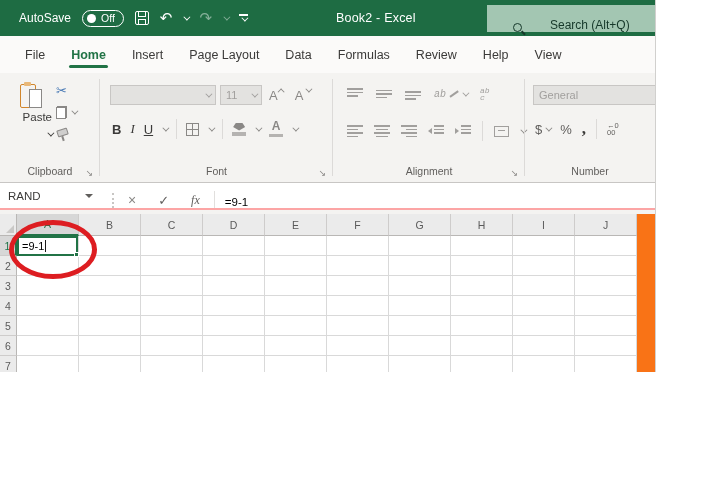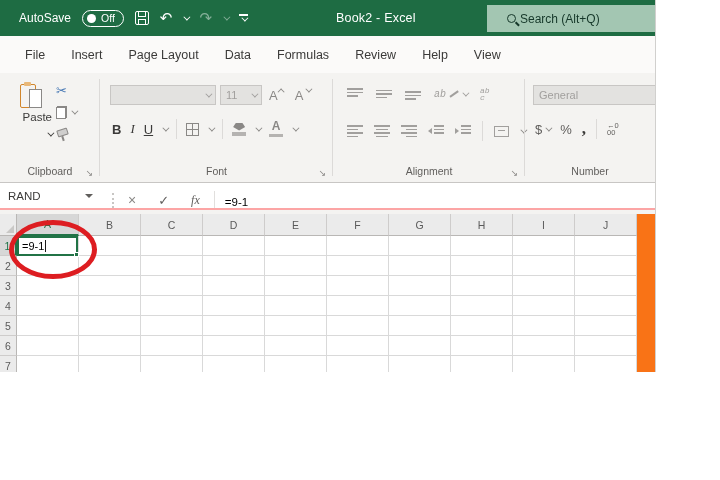--- a/index.html
+++ b/index.html
@@ -14,21 +14,21 @@
   .floppy { width:14px; height:14px; border:1.5px solid #fff; border-radius:2px; position:relative; }
   .floppy::after { content:''; position:absolute; left:2px; top:0; width:6px; height:4px; border:1px solid #fff; border-top:none; }
   .floppy::before { content:''; position:absolute; left:2px; bottom:0; width:6px; height:4px; border:1px solid #fff; border-bottom:none; }
   .uglyph { font-size:15px; line-height:14px; }
   .dim { opacity:.45; }
   .chev { display:inline-block; width:5px; height:5px; border-right:1.2px solid currentColor; border-bottom:1.2px solid currentColor; transform:rotate(45deg) translateY(-2px); }
   .chev-up { transform:rotate(-135deg) translateY(-2px); }
   .qat-custom { display:flex; flex-direction:column; align-items:center; gap:1px; }
   .qat-custom .bar { width:9px; height:1.4px; background:#fff; }
   .win-title { position:absolute; left:336px; top:0; height:36px; display:flex; align-items:center; font-size:12.5px; letter-spacing:.2px; }
-  .searchbox { position:absolute; left:487px; top:5px; width:168px; height:27px; background:#a3c6b2; display:flex; align-items:center; gap:4px; padding-left:20px; color:#16382a; font-size:12px; cursor:pointer; }
+  .searchbox { position:absolute; left:487px; top:5px; width:168px; height:27px; background:#a3c6b2; display:flex; align-items:flex-end; gap:28px; padding-left:26px; color:#16382a; font-size:12px; cursor:pointer; }
   .mag { position:relative; width:9px; height:9px; border:1.6px solid #16382a; border-radius:50%; flex:0 0 auto; }
   .mag::after { content:''; position:absolute; width:5px; height:1.6px; background:#16382a; transform:rotate(45deg); left:7px; top:8px; }
 
   
   .tabrow { height:37px; background:#fbfaf9; display:flex; align-items:stretch; padding-left:12px; font-size:12.5px; color:#3b3a39; }
   .tab { position:relative; display:flex; align-items:center; padding:0 13px; cursor:pointer; }
   .tab.active { color:#217346; font-weight:700; }
   .tab.active::after { content:''; position:absolute; left:11px; right:11px; bottom:5px; height:3px; background:#217346; border-radius:2px; }
 
   
@@ -165,20 +165,21 @@
     </div>
     <div class="win-title">Book2  -  Excel</div>
     <div class="searchbox">
       <span class="mag"></span>
       <span>Search (Alt+Q)</span>
     </div>
   </div>
 
   <div class="tabrow">
     <div class="tab">File</div>
+    <div class="tab active">Home</div>
     <div class="tab">Insert</div>
     <div class="tab">Page Layout</div>
     <div class="tab">Data</div>
     <div class="tab">Formulas</div>
     <div class="tab">Review</div>
     <div class="tab">Help</div>
     <div class="tab">View</div>
   </div>
 
   <div class="ribbon">

